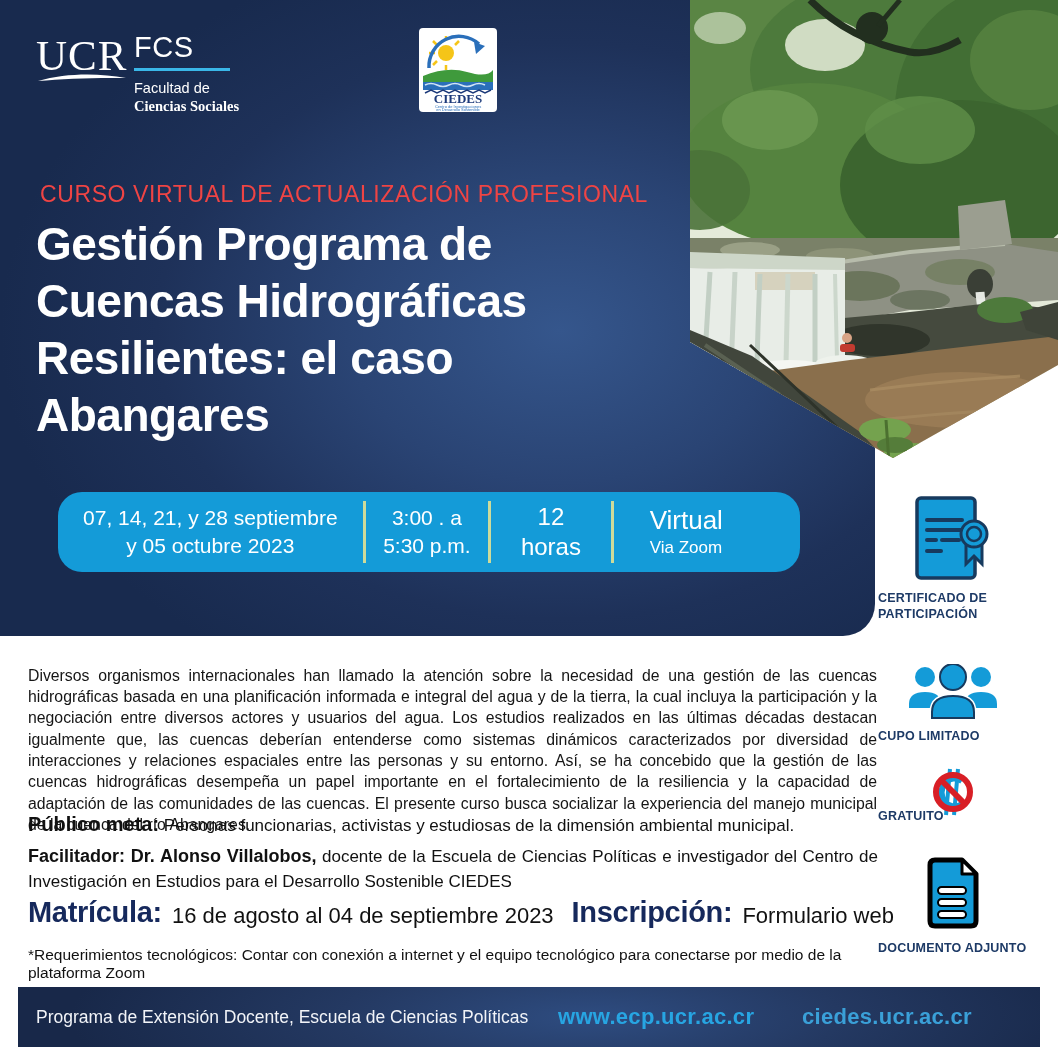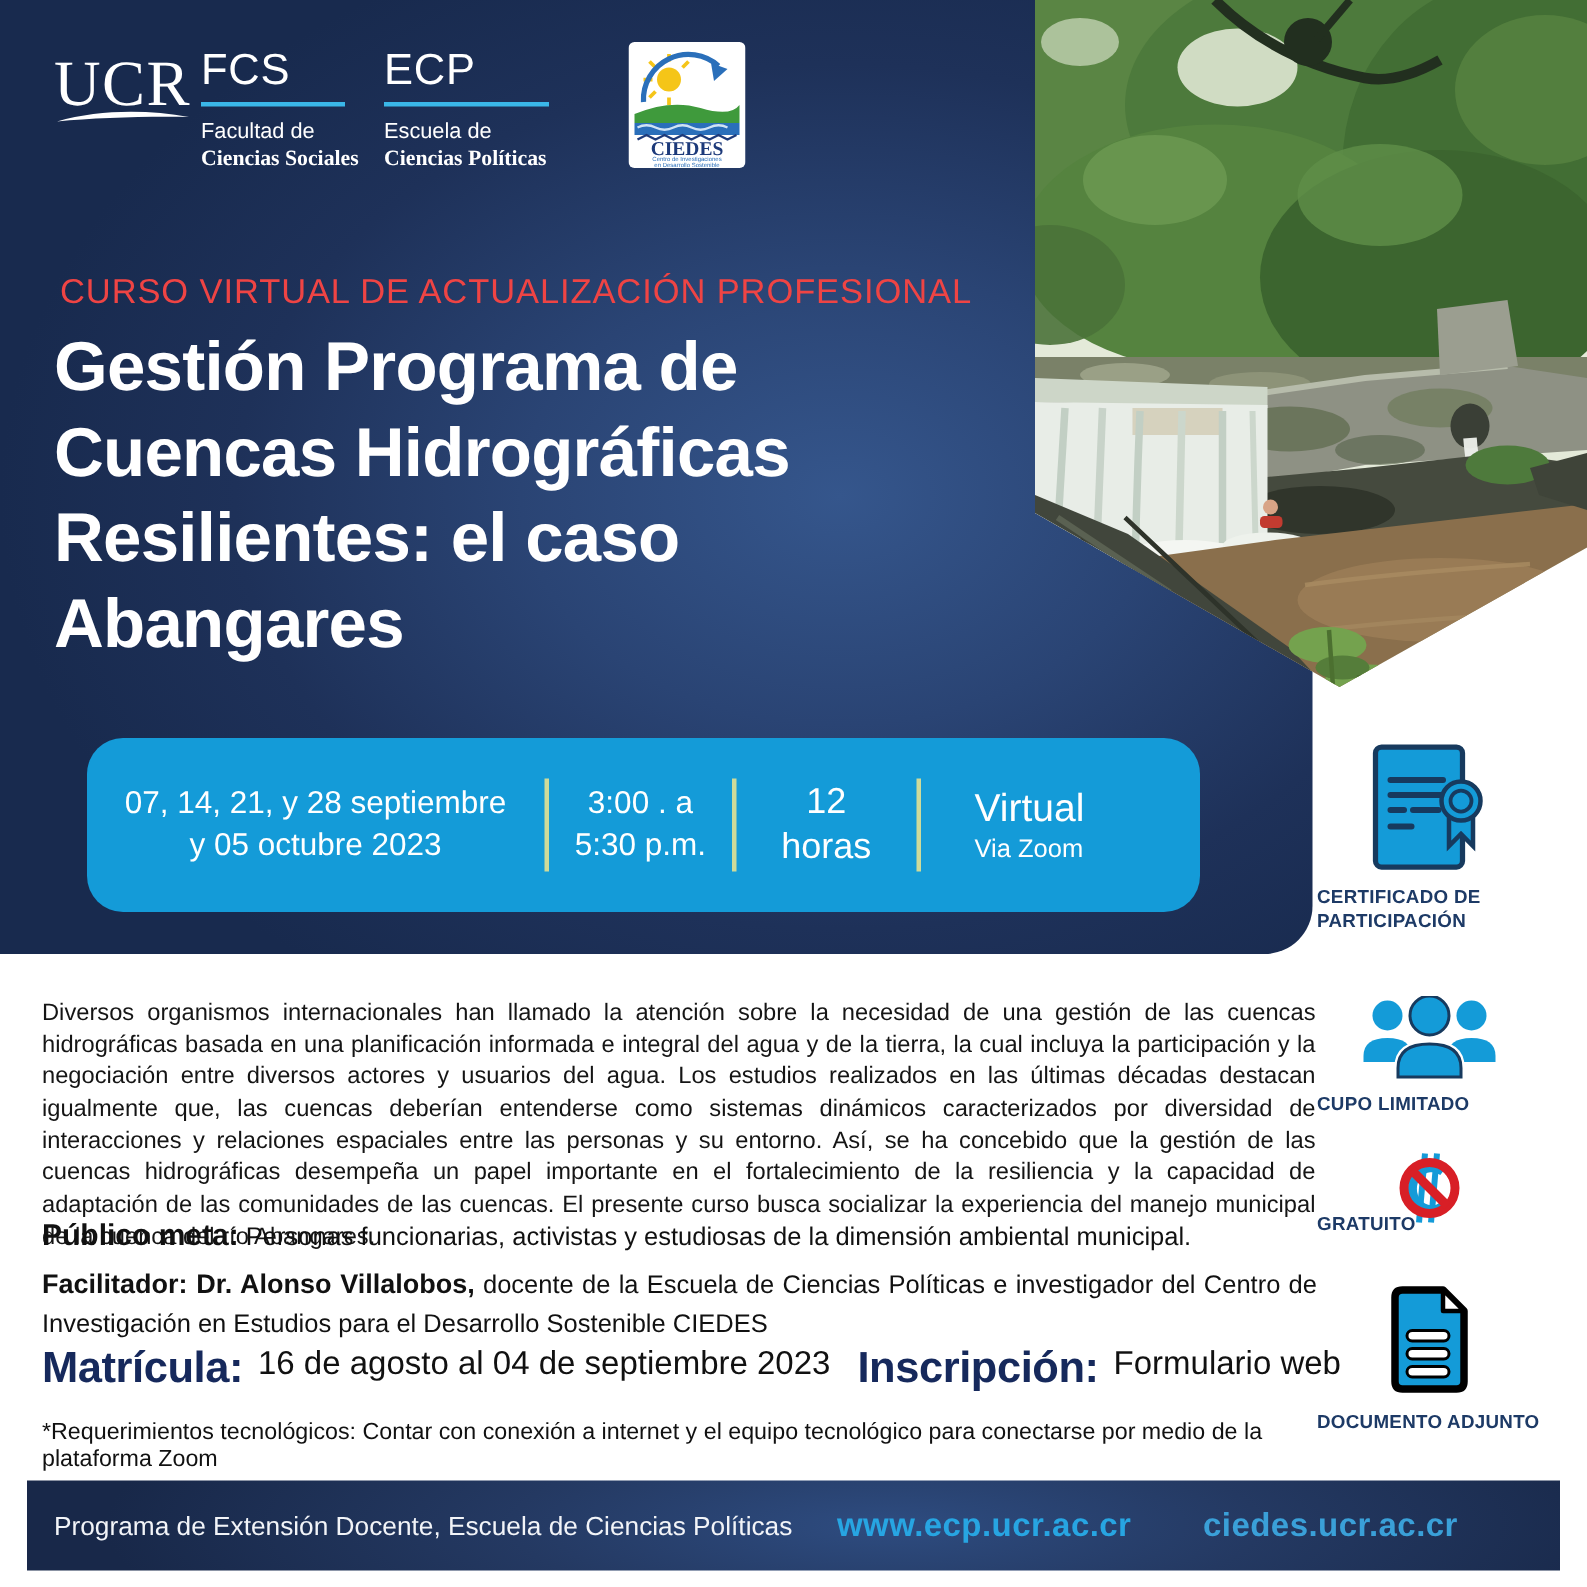--- a/index.html
+++ b/index.html
@@ -29,21 +29,21 @@
   .org-line2{font-size:14.5px;font-weight:700;margin-top:2px;font-family:Liberation Serif, serif;}
   .logo-ciedes{position:absolute;left:419px;top:28px;z-index:5;}
 
   
   .kicker{position:absolute;left:40px;top:181px;z-index:5;color:#ef4444;font-size:23px;
           font-weight:400;letter-spacing:0.6px;}
   .title{position:absolute;left:36px;top:216px;z-index:5;color:#ffffff;font-size:46px;
          font-weight:700;line-height:57px;letter-spacing:-0.5px;}
 
   
-  .info-bar{position:absolute;left:58px;top:492px;width:742px;height:116px;z-index:6;
+  .info-bar{position:absolute;left:58px;top:492px;width:742px;height:80px;z-index:6;
     background:#149bd8;border-radius:24px;display:flex;align-items:center;color:#fff;}
   .info-col{display:flex;flex-direction:column;justify-content:center;text-align:center;}
   .col-dates{width:306px;font-size:21px;line-height:28px;}
   .col-time{width:123px;font-size:21px;line-height:28px;}
   .col-hours{width:120px;font-size:24px;line-height:30px;}
   .col-mode{width:187px;text-align:left;padding-left:36px;box-sizing:border-box;}
   .mode-main{font-size:26px;line-height:30px;}
   .mode-sub{font-size:17px;line-height:22px;margin-top:2px;}
   .info-divider{width:3px;height:62px;background:#cedb9a;flex:none;}
 
@@ -55,21 +55,21 @@
   
   .description{position:absolute;left:28px;top:649px;width:849px;z-index:5;
     font-size:15.8px;line-height:21.3px;color:#151515;text-align:justify;}
   .publico{position:absolute;left:28px;top:813px;width:849px;z-index:5;color:#111;}
   .publico .lead{font-size:20px;font-weight:700;}
   .publico .rest{font-size:17px;}
   .facilitador{position:absolute;left:28px;top:844px;width:850px;z-index:5;color:#111;
     text-align:justify;line-height:25px;}
   .facilitador .lead{font-size:18px;font-weight:700;}
   .facilitador .rest{font-size:17px;}
-  .matricula-row{position:absolute;left:28px;top:896px;z-index:5;display:flex;align-items:flex-start;white-space:nowrap;}
+  .matricula-row{position:absolute;left:28px;top:896px;z-index:5;display:flex;align-items:flex-end;white-space:nowrap;}
   .big-label{font-size:29px;font-weight:700;color:#16295c;letter-spacing:-0.3px;}
   .big-value{font-size:22px;color:#111;margin-left:10px;}
   .big-label.second{margin-left:18px;}
   .requirements{position:absolute;left:28px;top:946px;width:860px;z-index:5;font-size:15.5px;color:#111;}
 
   
   .footer{position:absolute;left:18px;top:987px;width:1022px;height:60px;z-index:5;
     background:radial-gradient(ellipse 520px 120px at 56% 50%, #2e4c80 0%, #243962 48%, #182849 100%);
     display:flex;align-items:center;}
   .footer-program{color:#f2f4f8;font-size:17.5px;margin-left:18px;}
@@ -165,26 +165,20 @@
     </svg>
   </div>
 
   <div class="org-block org-fcs">
     <div class="org-acronym">FCS</div>
     <div class="org-rule fcs"></div>
     <div class="org-line1">Facultad de</div>
     <div class="org-line2">Ciencias Sociales</div>
   </div>
 
-  <div class="org-block org-ecp">
-    <div class="org-acronym">ECP</div>
-    <div class="org-rule ecp"></div>
-    <div class="org-line1">Escuela de</div>
-    <div class="org-line2">Ciencias Políticas</div>
-  </div>
 
   <div class="logo-ciedes">
     <svg width="78" height="84" viewBox="0 0 78 84">
       <rect x="0" y="0" width="78" height="84" rx="4" fill="#ffffff"></rect>
       <g stroke="#f5c518" stroke-width="2.5">
         <line x1="27" y1="8" x2="27" y2="13"></line>
           <line x1="14" y1="13" x2="18" y2="17"></line>
         <line x1="10" y1="25" x2="16" y2="25"></line>
           <line x1="14" y1="37" x2="18" y2="33"></line>
         <line x1="40" y1="13" x2="36" y2="17"></line>

